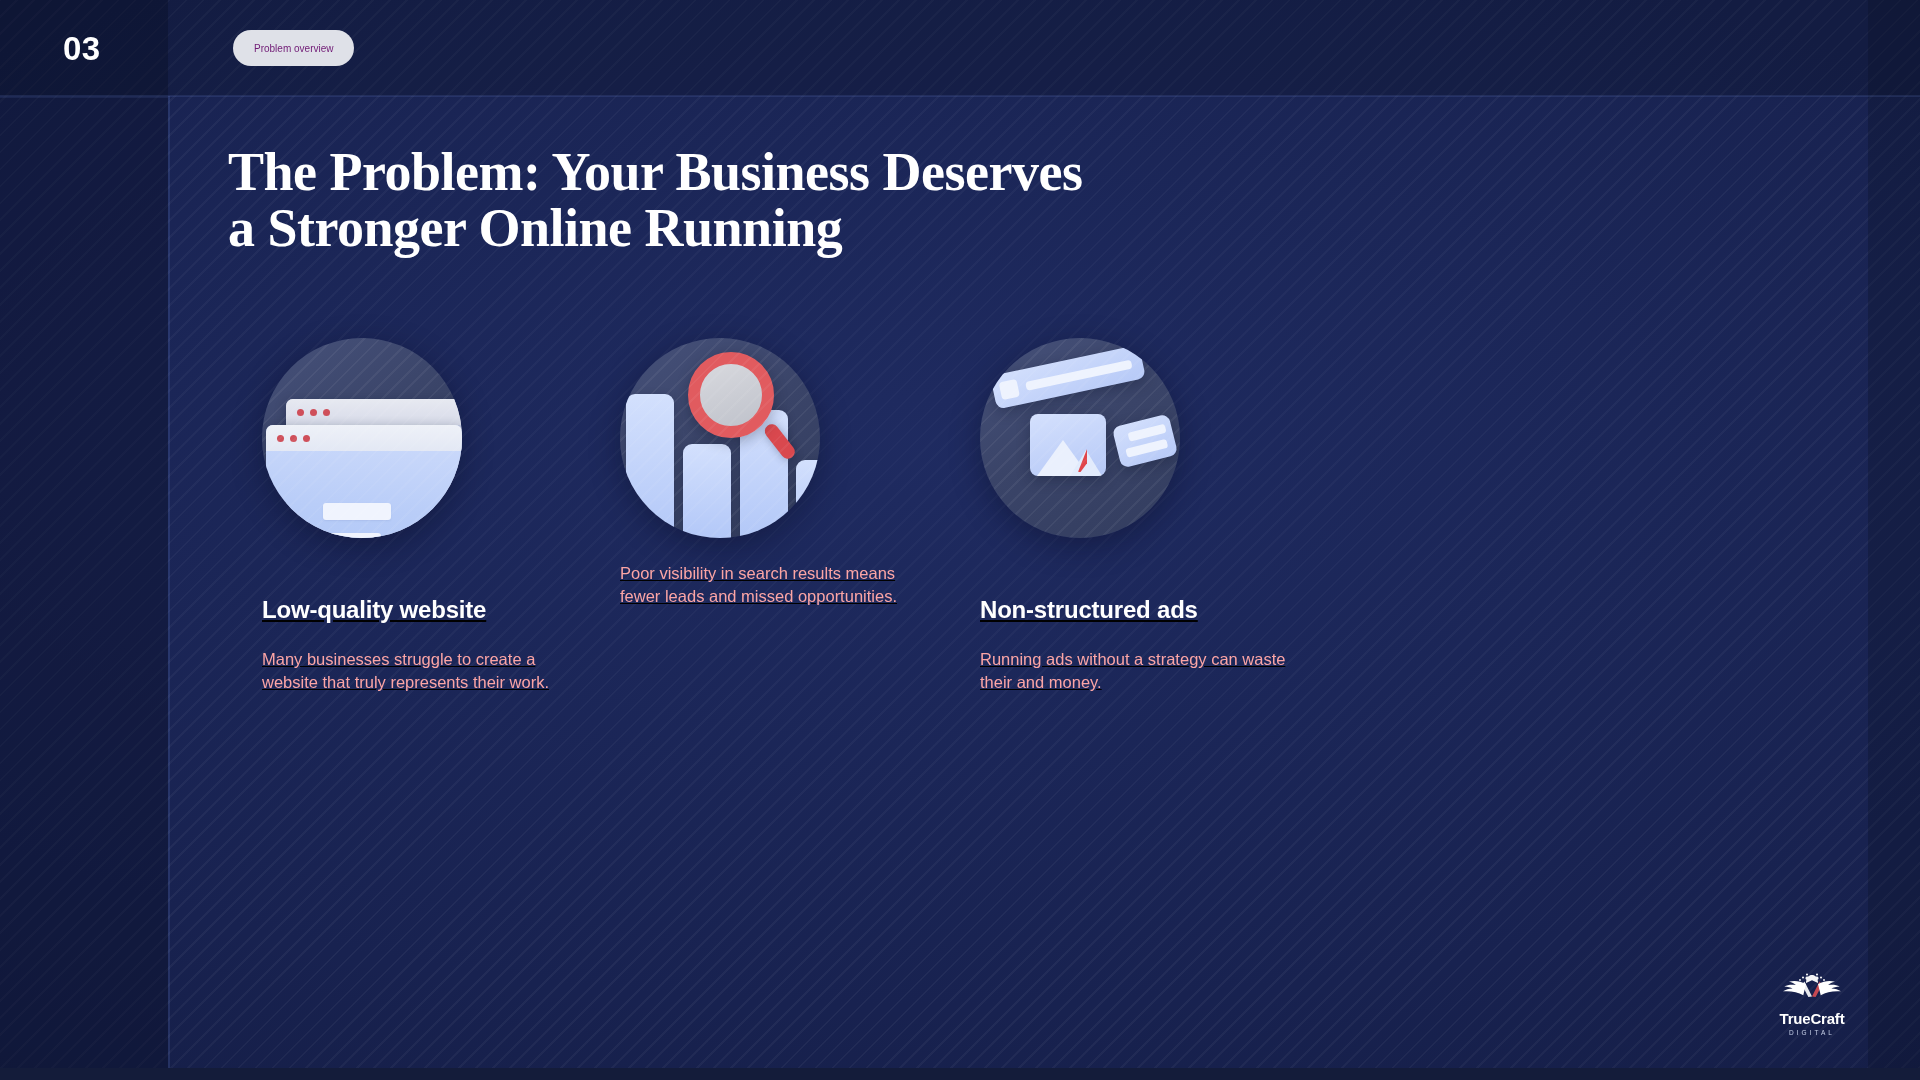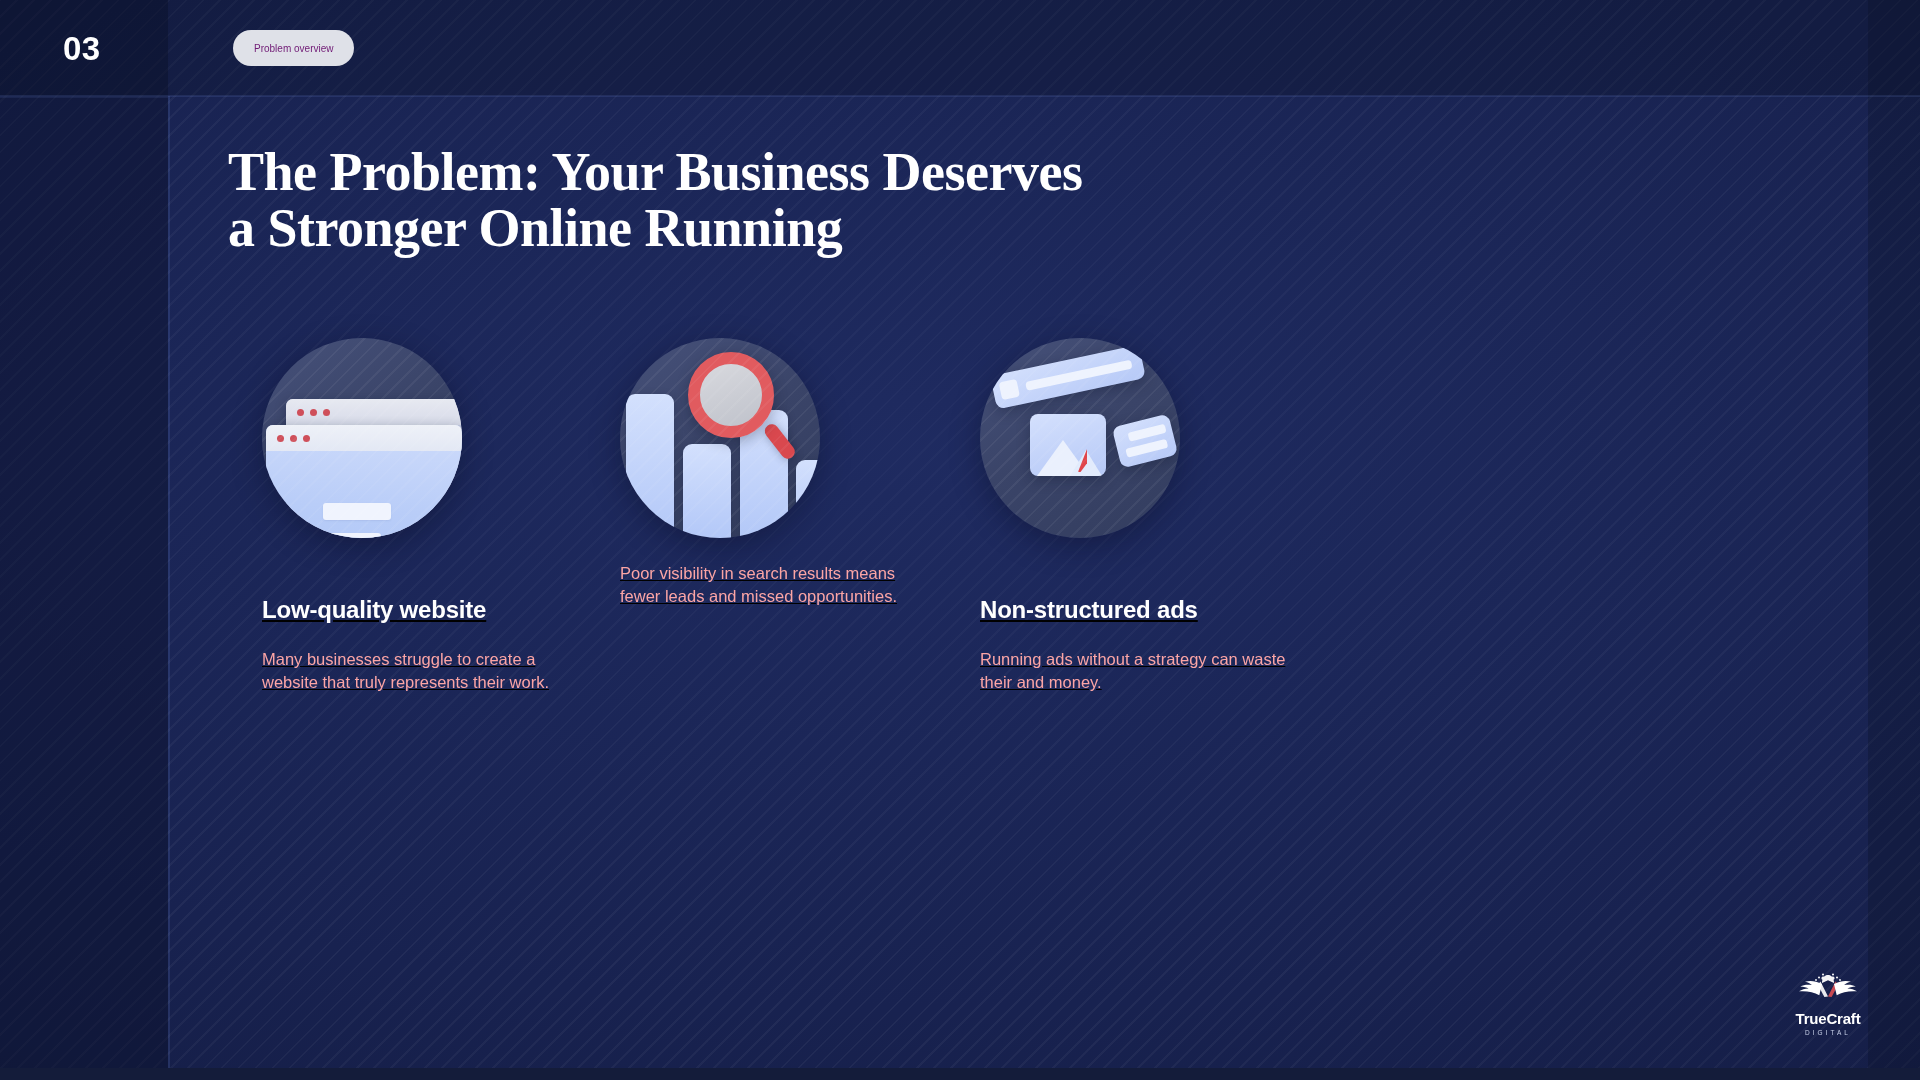--- a/index.html
+++ b/index.html
@@ -197,21 +197,21 @@
     border-bottom:26px solid #e2ebfc;
   }
   .mtn-red{
     position:absolute; left:48px; bottom:4px; width:9px; height:23px;
     background:#e0454b; border-radius:1px;
     clip-path:polygon(0 100%, 100% 0, 100% 62%, 28% 100%);
   }
 
   
   .logo{
-    position:absolute; right:40px; bottom:32px; z-index:6;
+    position:absolute; right:56px; bottom:32px; z-index:6;
     width:104px; height:72px;
     display:flex; flex-direction:column; align-items:center; justify-content:flex-end;
   }
   .logo-mark{ position:relative; width:104px; height:38px; }
   .logo-name{
     font-size:15px; font-weight:700; color:#ffffff; letter-spacing:-0.2px;
     margin-top:1px;
   }
   .logo-sub{
     font-size:6.5px; font-weight:400; color:#c9d2ea; letter-spacing:3px;

